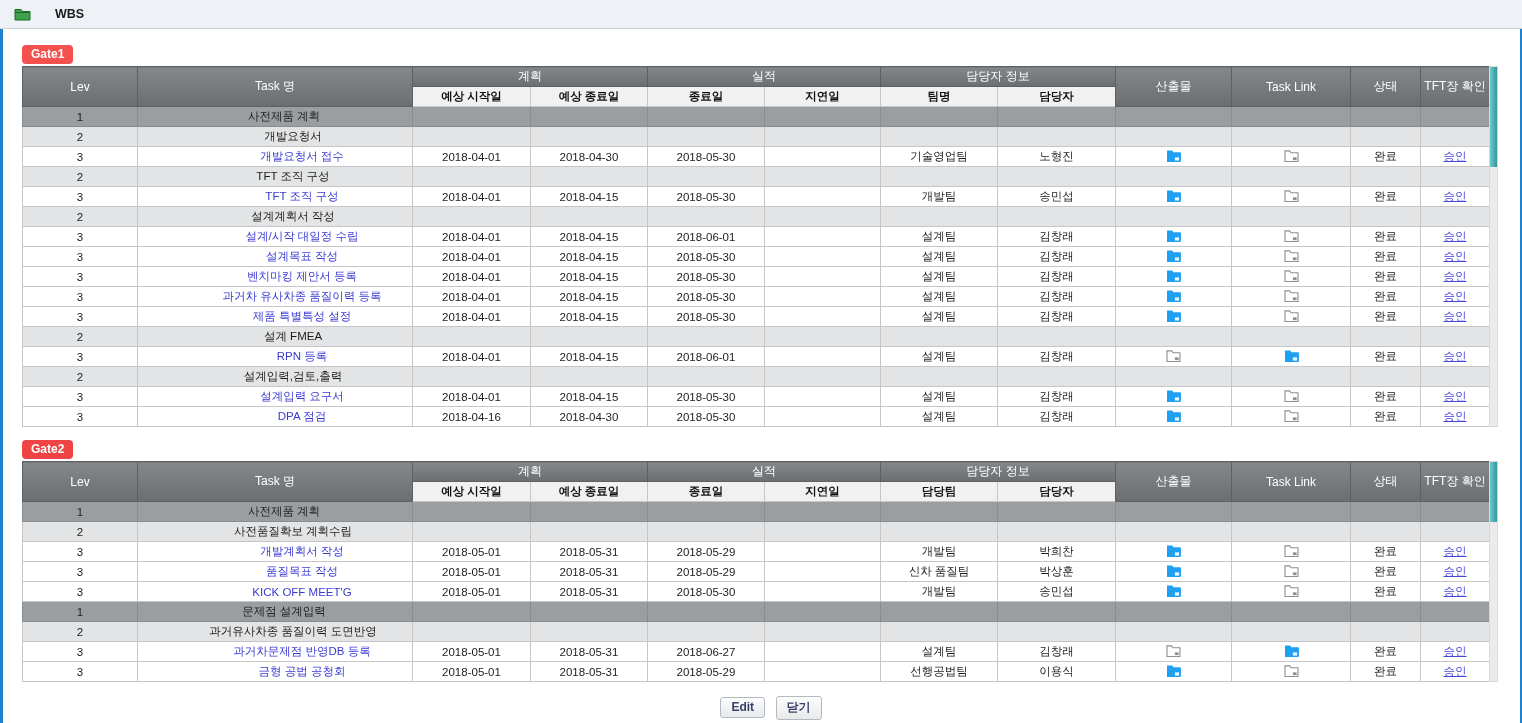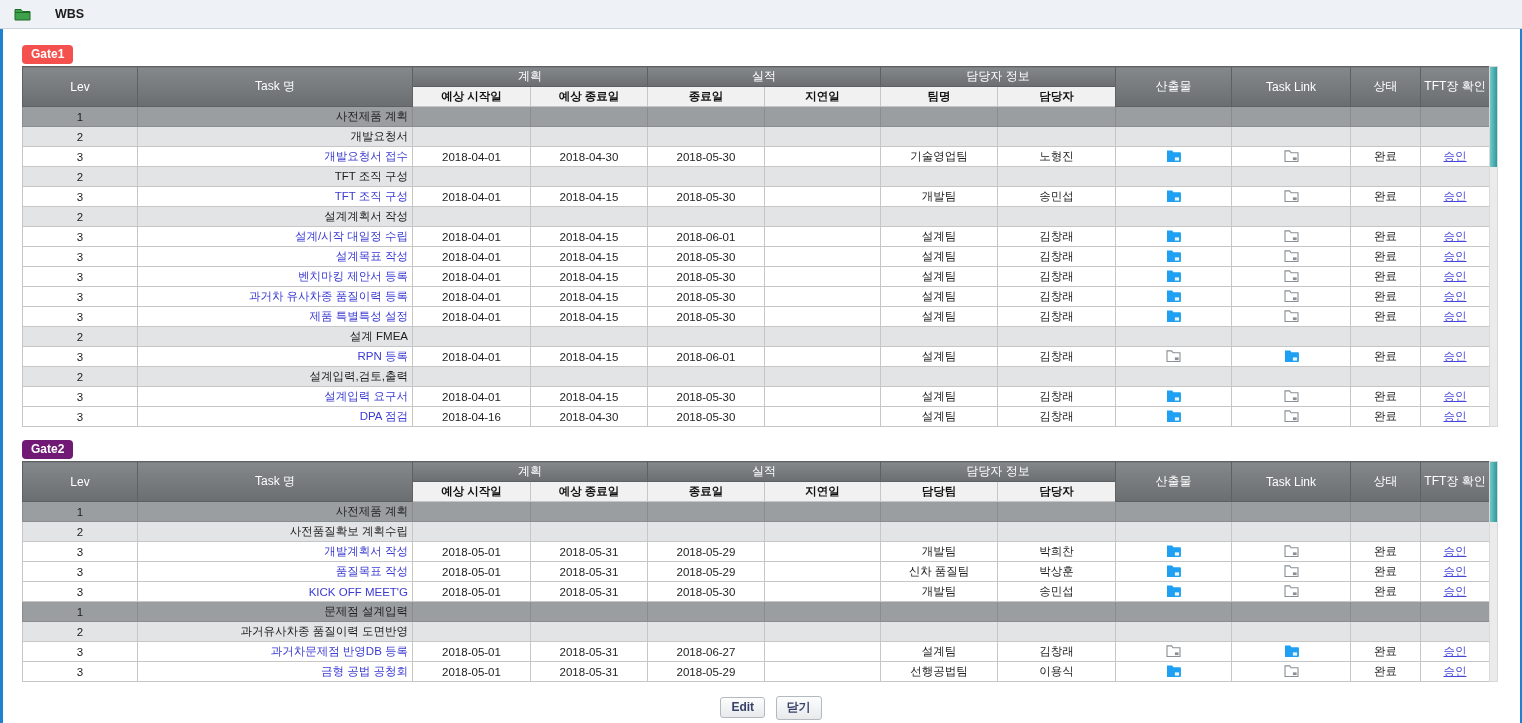--- a/index.html
+++ b/index.html
@@ -35,21 +35,21 @@
     background: #f1f1f2; color: #111; font-size: 11.5px; font-weight: bold;
     border: 1px solid #c6c6c6; height: 20px;
   }
 
   td { height: 20px; font-size: 11.5px; color: #1c1c1c; padding: 0 4px; }
   td.c { text-align: center; }
   tr.lev1 td { background: #9b9ea1; border: 1px solid #8a8d90; }
   tr.lev2 td { background: #e3e4e5; border: 1px solid #c6c6c6; }
   tr.lev3 td { background: #ffffff; border: 1px solid #c6c6c6; }
 
-  td.task { text-align: right; }
+  td.task { text-align: center; }
   .ind1 { padding-left: 18px; }
   .ind2 { padding-left: 36px; }
   .ind3 { padding-left: 54px; }
   a.task-link { color: #3a3ad2; text-decoration: none; cursor: pointer; }
   a.approve { color: #4646d8; text-decoration: underline; cursor: pointer; }
   .icon-cell span { display: inline-block; vertical-align: middle; cursor: pointer; }
 
   .tscroll {
     position: absolute; top: 0; right: -9px; width: 9px; height: 100%;
     background: #ebebeb; border: 1px solid #d9d9d9;
@@ -406,21 +406,21 @@
             <td class="c"><a class="approve">승인</a></td>
           </tr>
         </tbody>
     </table>
     <div class="tscroll">
         <div class="thumb thumb-g1"></div>
       </div>
   </div>
 
   
-  <span class="gate-badge" style="background: #701a75;">Gate2</span>
+  <span class="gate-badge" style="background: #ef4444;">Gate2</span>
   <div class="table-wrap">
     <table class="wbs">
       <colgroup>
         <col style="width:115px">
           <col style="width:275px">
           <col style="width:118px">
           <col style="width:117px">
         <col style="width:117px">
           <col style="width:116px">
           <col style="width:117px">

